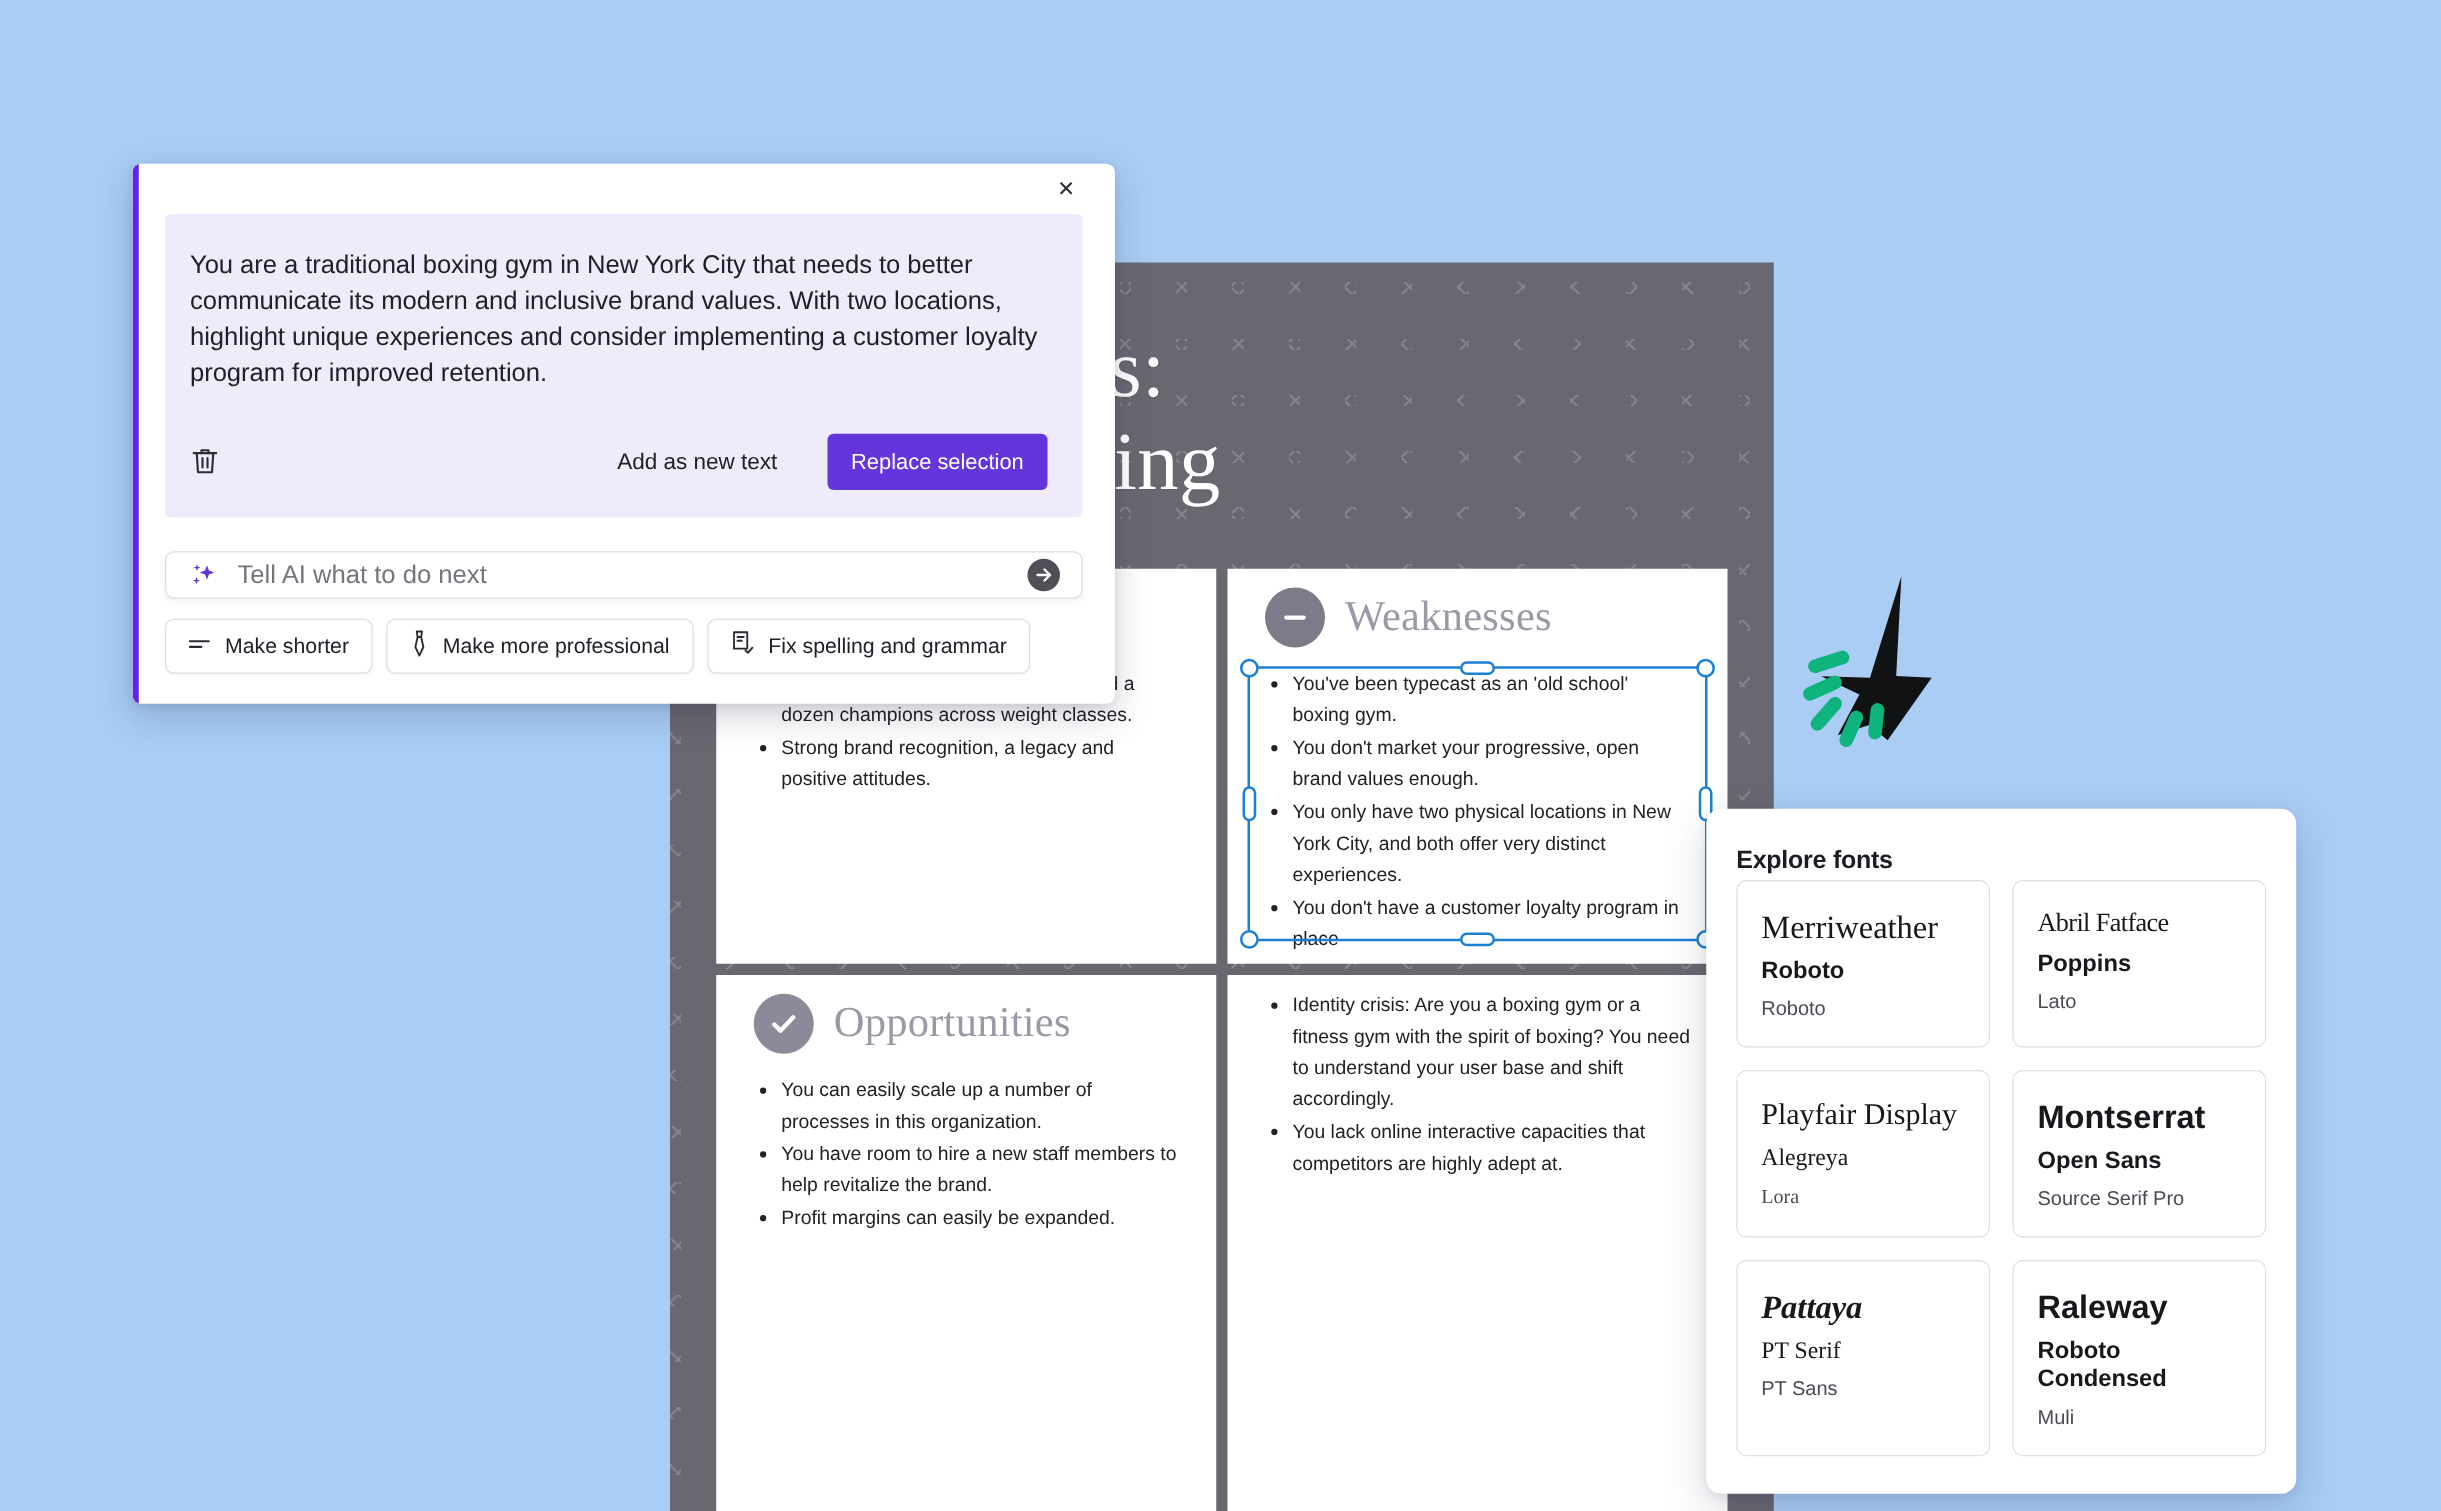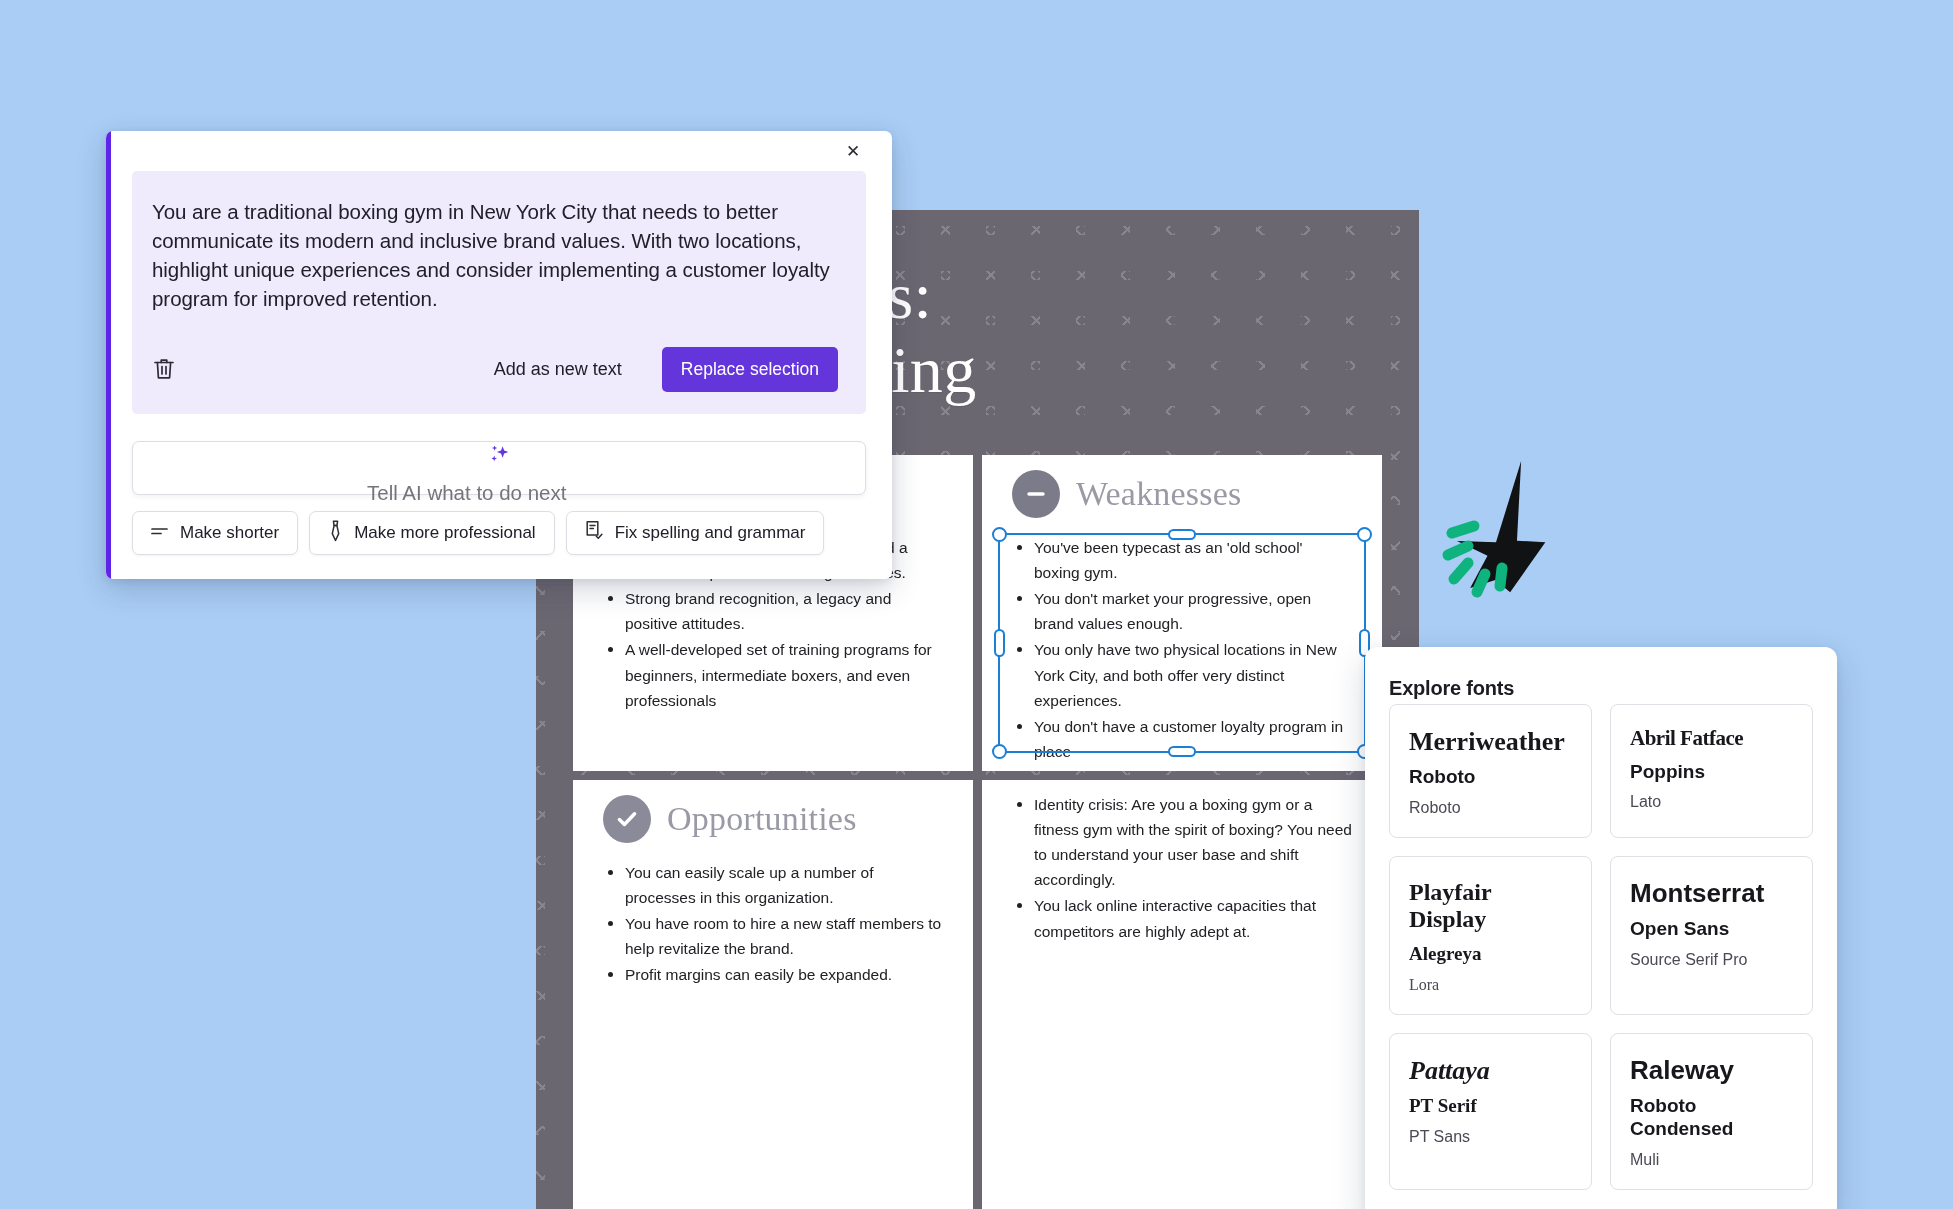--- a/index.html
+++ b/index.html
@@ -215,22 +215,21 @@
   #ai-inputrow {
     margin-top: 27px;
     display: flex;
     align-items: center;
     gap: 14px;
     border: 1px solid #dedde3;
     border-radius: 7px;
     background: #fff;
     box-shadow: 0 2px 5px rgba(40,40,60,.06);
     padding: 0 16px 0 18px;
-    height: 54px;
-    flex-direction: column;
+    height: 38px;
   }
   #ai-sparkle { flex: 0 0 25px; height: 25px; }
   #ai-input {
     flex: 1;
     border: none;
     outline: none;
     font-size: 20.5px;
     color: #20202a;
     background: transparent;
     font-family: "Liberation Sans", sans-serif;
@@ -290,21 +289,21 @@
     border: 1px solid #e0dfe5;
     border-radius: 8px;
     padding: 22px 19px 20px 19px;
     cursor: pointer;
     background: #fff;
   }
   .fc-1 { font-size: 26px; color: #17171c; line-height: 1.12; margin-bottom: 10px; }
   .fc-2 { font-size: 19px; color: #17171c; font-weight: bold; line-height: 1.2; margin-bottom: 9px; }
   .fc-3 { font-size: 16px; color: #4a4a55; line-height: 1.2; }
 
-  .sv-serif-bold { font-family: "Liberation Serif", serif; font-weight: bold; }
+  .sv-serif-bold { font-family: "Liberation Serif", serif; font-weight: normal; }
   .sv-serif      { font-family: "Liberation Serif", serif; }
   .sv-sans-bold  { font-family: "Liberation Sans", sans-serif; font-weight: bold; }
   .sv-sans       { font-family: "Liberation Sans", sans-serif; }
   .sv-ital-bold  { font-family: "Liberation Serif", serif; font-weight: bold; font-style: italic; }
   .sv-cond       { font-family: "Liberation Sans Narrow", "Liberation Sans", sans-serif; font-weight: bold; }
 </style>
 </head>
 <body style="background: rgb(169, 205, 245);">
 
 <div id="swot-doc">
@@ -322,21 +321,20 @@
         <div class="quad-badge" style="background:#7b7b89">
           <svg width="24" height="24" viewBox="0 0 24 24">
               <path d="M12 5v14M5 12h14" stroke="#fff" stroke-width="3.4" stroke-linecap="round"></path>
             </svg>
         </div>
         <div class="quad-title">Strengths</div>
       </div>
       <ul>
         <li>A historical boxing gym that has trained a dozen champions across weight classes.</li>
         <li>Strong brand recognition, a legacy and positive attitudes.</li>
-        <li>A well-developed set of training programs for beginners, intermediate boxers, and even professionals</li>
       </ul>
     </div>
 
     <div class="quad">
       <div class="quad-head">
         <div class="quad-badge" style="background:#7b7b89">
           <svg width="24" height="24" viewBox="0 0 24 24">
               <path d="M5 12h14" stroke="#fff" stroke-width="3.4" stroke-linecap="round"></path>
             </svg>
         </div>

